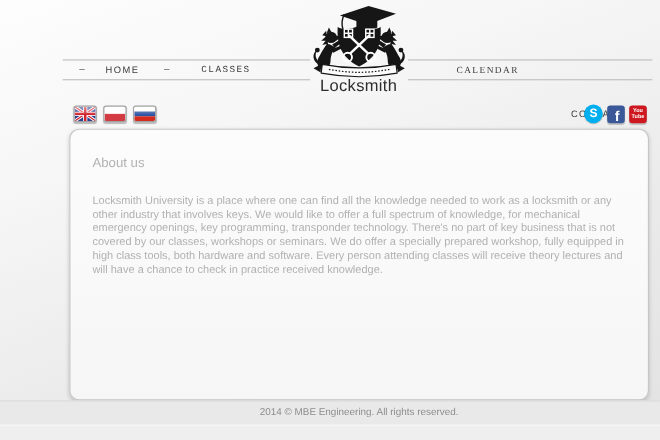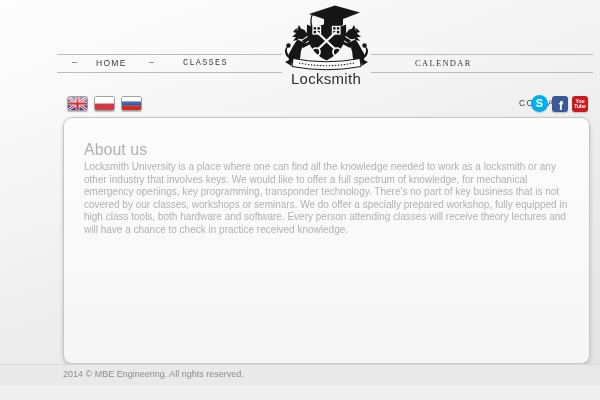--- a/index.html
+++ b/index.html
@@ -40,28 +40,28 @@
   .soc-fb { border-radius:3px; background:#3b5998; overflow:hidden; }
   .soc-fb span { color:#fff; font-weight:bold; font-size:13px; line-height:13px; margin-top:3px; margin-left:2px; }
   .soc-yt { border-radius:3px; background:#cc181e; flex-direction:column; }
   .soc-yt span { color:#fff; font-weight:bold; font-size:5px; line-height:5px; display:block; }
   
   .content-box {
     position:absolute; left:63px; top:117px; width:527px; height:247px;
     background:linear-gradient(#fcfcfc,#f6f6f6); border:1px solid #c6c6c6;
     border-radius:9px; box-shadow:0 2px 4px rgba(0,0,0,.18); padding:23px 20px 0 20px;
   }
-  .about-heading { font-size:16px; color:#b1b1b3; margin-bottom:2px; }
+  .about-heading { font-size:12px; color:#b1b1b3; margin-bottom:22px; }
   .about-body { font-size:10px; line-height:12.5px; color:#b1b1b3; width:492px; }
   
   .footer-band { position:absolute; left:0; top:364px; width:600px; height:22px;
     background:#e9e9e9; border-top:1px solid #d9d9d9; }
   .footer-band2 { position:absolute; left:0; top:386px; width:600px; height:14px;
     background:#efefef; border-top:1px solid #f8f8f8; }
-  .footer-text { position:absolute; left:63px; top:369px; width:527px; text-align:left;
+  .footer-text { position:absolute; left:63px; top:369px; width:527px; text-align:center;
     font-size:9px; color:#8d8d8d; }
 </style>
 </head>
 <body>
 
 <div class="page">
 
   <div class="nav-line" style="left:57px;top:54px;width:225px;"></div>
   <div class="nav-line" style="left:371px;top:54px;width:222px;"></div>
   <div class="nav-line" style="left:57px;top:72px;width:225px;"></div>

